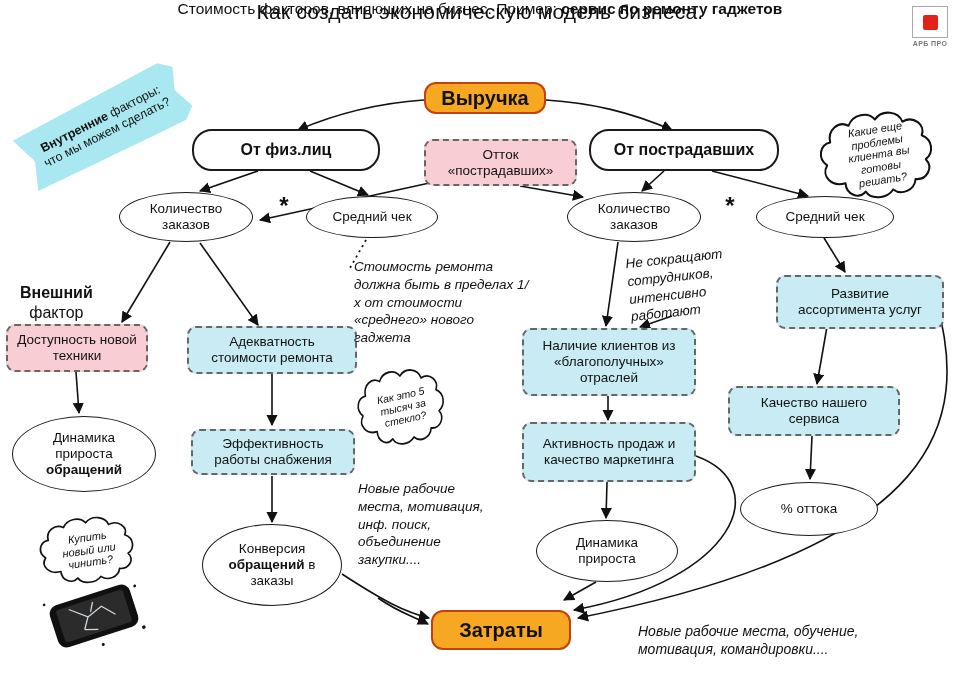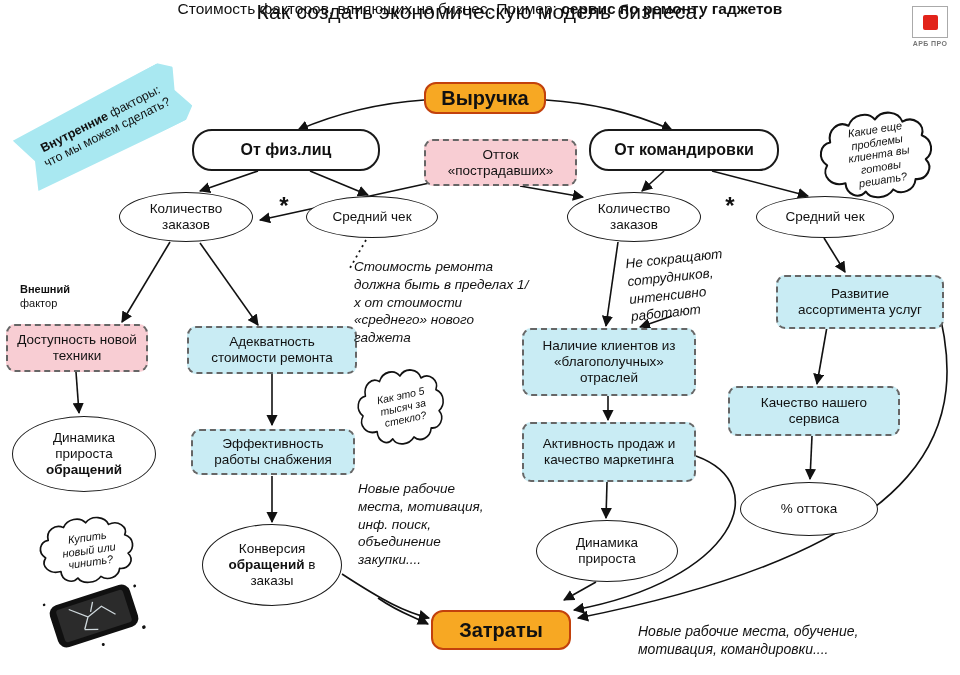--- a/index.html
+++ b/index.html
@@ -88,40 +88,40 @@
     <div>
       <b>Внутренние</b>
       <span>факторы: что мы можем сделать?</span>
     </div>
   </div>
 
   <div class="abs box orange-box" style="left:424px;top:82px;width:122px;height:32px;">Выручка</div>
 
   <div class="abs box white-box" style="left:192px;top:129px;width:188px;height:42px;">От физ.лиц</div>
 
-  <div class="abs box white-box" style="left:589px;top:129px;width:190px;height:42px;">От командировки</div>
+  <div class="abs box white-box" style="left:589px;top:129px;width:190px;height:42px;">От пострадавших</div>
 
   <div class="abs box pink-box" style="left:424px;top:139px;width:153px;height:47px;">Отток «пострадавших»</div>
 
   <div class="abs cloud" style="left:818px;top:108px;width:122px;height:94px;">
     <svg class="cloud-shape" viewBox="0 0 120 90" preserveAspectRatio="none">
       <path d="M27,72 C13,76 3,65 9,55 C-1,48 2,35 12,33 C9,21 20,12 30,17 C34,6 49,3 56,11 C63,1 79,3 83,13 C94,7 106,16 102,26 C113,30 114,43 106,49 C114,57 107,69 96,68 C95,79 82,84 74,78 C68,87 52,88 47,80 C40,88 28,83 27,72 Z" fill="#fff" stroke="#111" stroke-width="2" stroke-linejoin="round"></path>
     </svg>
     <div class="cloud-txt" style="font-size:11px;transform:rotate(-9deg);width:86px;">Какие еще проблемы клиента вы готовы решать?</div>
   </div>
 
   <div class="abs box ellipse" style="left:119px;top:192px;width:134px;height:50px;">Количество заказов</div>
   <div class="abs mult" style="left:272px;top:192px;width:24px;text-align:center;">*</div>
   <div class="abs box ellipse" style="left:306px;top:196px;width:132px;height:42px;">Средний чек</div>
 
   <div class="abs box ellipse" style="left:567px;top:192px;width:134px;height:50px;">Количество заказов</div>
   <div class="abs mult" style="left:718px;top:192px;width:24px;text-align:center;">*</div>
   <div class="abs box ellipse" style="left:756px;top:196px;width:138px;height:42px;">Средний чек</div>
 
-  <div class="abs" style="left:20px;top:283px;font-size:11px;line-height:1.25;">
+  <div class="abs" style="left:20px;top:283px;font-size:16px;line-height:1.25;text-align:center;">
     <b style="display:block;">Внешний</b>
     <span style="display:block;">фактор</span>
   </div>
 
   <div class="abs box pink-box" style="left:6px;top:324px;width:142px;height:48px;">Доступность новой техники</div>
 
   <div class="abs box cyan-box" style="left:187px;top:326px;width:170px;height:48px;">Адекватность стоимости ремонта</div>
 
   <div class="abs note" style="left:354px;top:258px;width:176px;">Стоимость ремонта должна быть в пределах 1/х от стоимости «среднего» нового гаджета</div>
 

